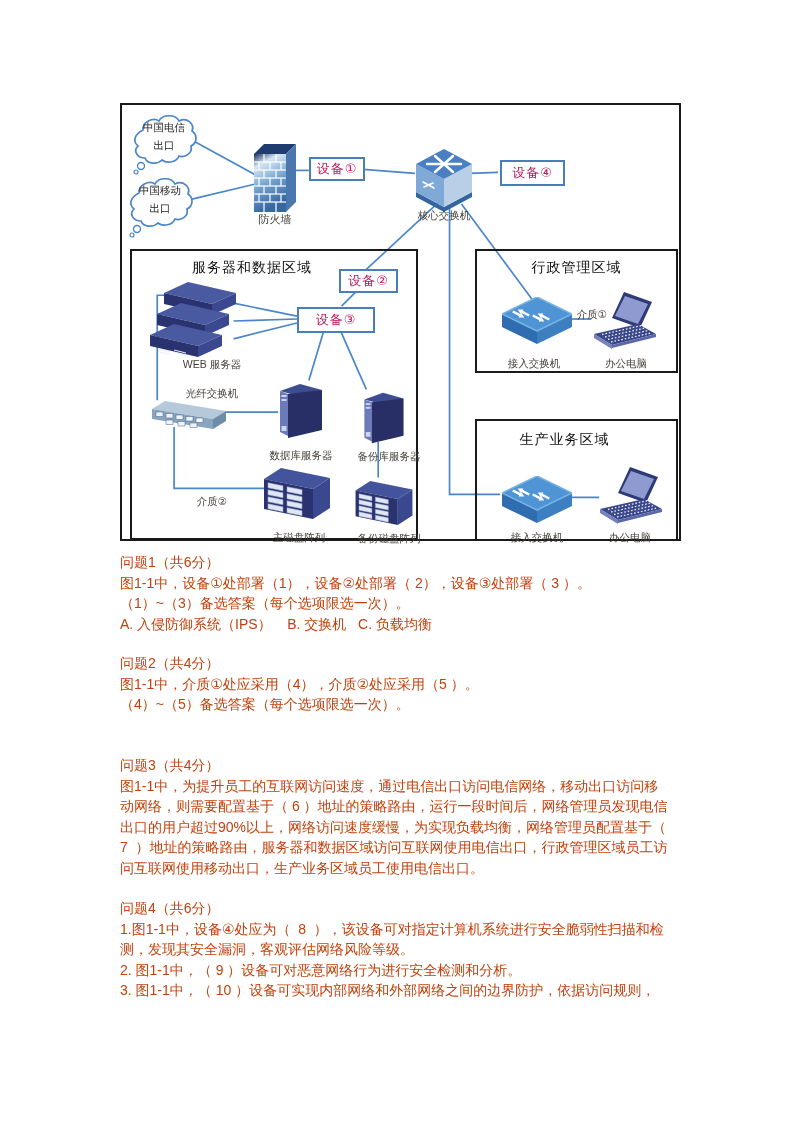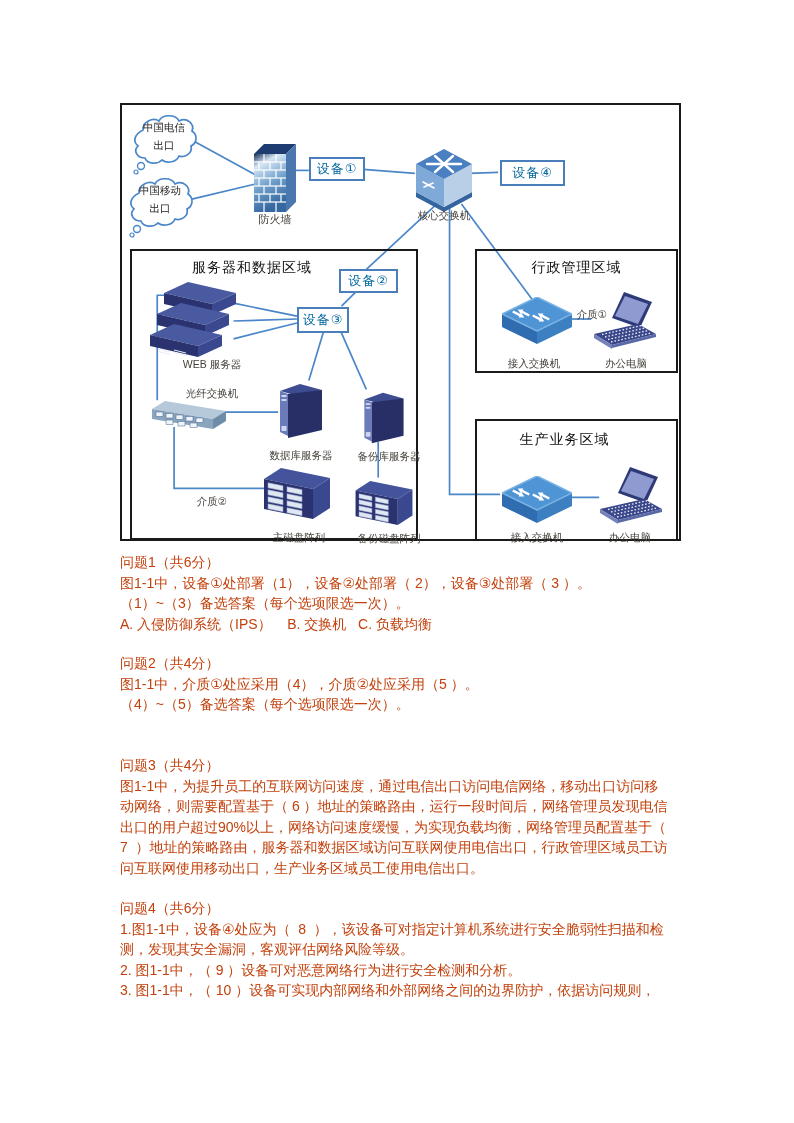--- a/index.html
+++ b/index.html
@@ -9,21 +9,21 @@
     font-family:"Liberation Sans","DejaVu Sans",sans-serif;color:#000;padding-left:32px;
   }
   
   .diagram{position:absolute;left:120px;top:103px;width:561px;height:438px;
     border:2px solid #1a1a1a;box-sizing:border-box;}
   .lines{position:absolute;left:0;top:0;width:100%;height:100%;}
   .abs{position:absolute;}
   .zone{position:absolute;border:2px solid #1a1a1a;box-sizing:border-box;background:transparent;}
   .zone-title{position:absolute;top:8px;font-size:14px;color:#111;text-align:center;letter-spacing:1px;}
   .dev-box{position:absolute;background:#fff;border:2px solid #4a7ebb;box-sizing:border-box;
-    display:flex;align-items:center;justify-content:center;font-size:13px;color:#0369a1;letter-spacing:1px;}
+    display:flex;align-items:center;justify-content:center;font-size:13px;color:#be185d;letter-spacing:1px;}
   .dev-label{position:absolute;font-size:10.5px;color:#45413a;text-align:center;line-height:12px;}
   .media-label{position:absolute;font-size:10.5px;color:#45413a;text-align:center;}
   .cloud{position:absolute;}
   .cloud-text{position:absolute;width:100%;text-align:center;font-size:10.5px;color:#222;line-height:13px;}
   .icon svg{display:block;}
   
   .qblock{position:absolute;left:120px;width:580px;}
   .qline{font-size:14px;line-height:20.5px;white-space:pre;color:#c2410c;}
 </style>
 </head>
@@ -137,21 +137,21 @@
           <line x1="10" y1="34" x2="21" y2="40"></line>
           <line x1="20" y1="35" x2="11" y2="39"></line>
         </g>
       </svg>
     </div>
     <div class="dev-label" style="left:286px;top:104px;width:72px;">核心交换机</div>
 
     <div class="dev-box" style="left:187px;top:52px;width:56px;height:24px;">设备①</div>
     <div class="dev-box" style="left:378px;top:55px;width:65px;height:26px;">设备④</div>
     <div class="dev-box" style="left:217px;top:164px;width:59px;height:24px;">设备②</div>
-    <div class="dev-box" style="left:175px;top:202px;width:52px;height:26px;">设备③</div>
+    <div class="dev-box" style="left:175px;top:202px;width:78px;height:26px;">设备③</div>
 
     <div class="zone" style="left:8px;top:144px;width:288px;height:291px;">
       <div class="zone-title" style="left:0;width:240px;">服务器和数据区域</div>
     </div>
 
     <div class="abs icon" style="left:28px;top:177px;">
       <svg width="86" height="78" viewBox="0 0 86 78">
         <g>
           <polygon points="38,0 86,11 62,22 14,11" fill="#4a5aa0"></polygon>
           <polygon points="14,11 62,22 62,33 14,22" fill="#2a3270"></polygon>

